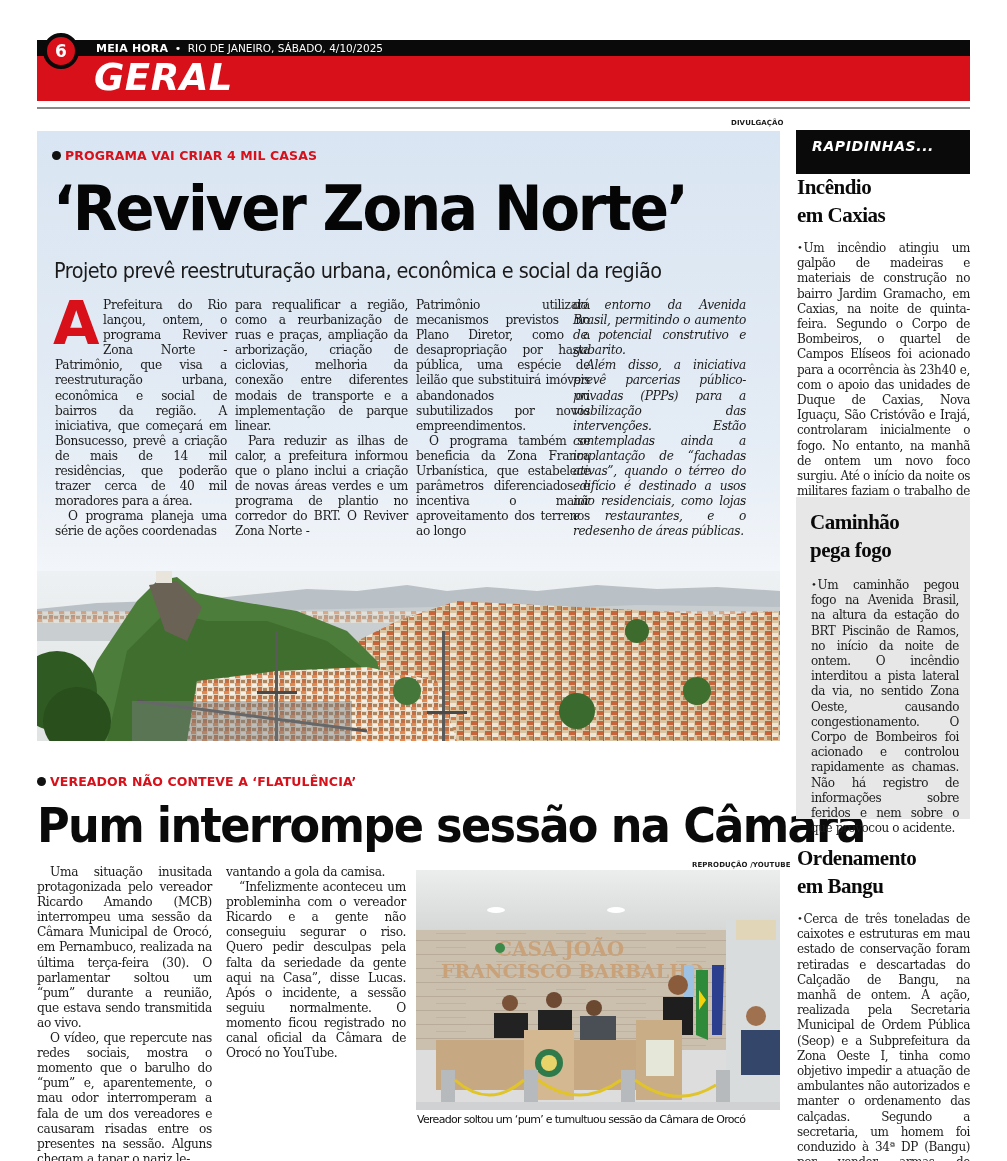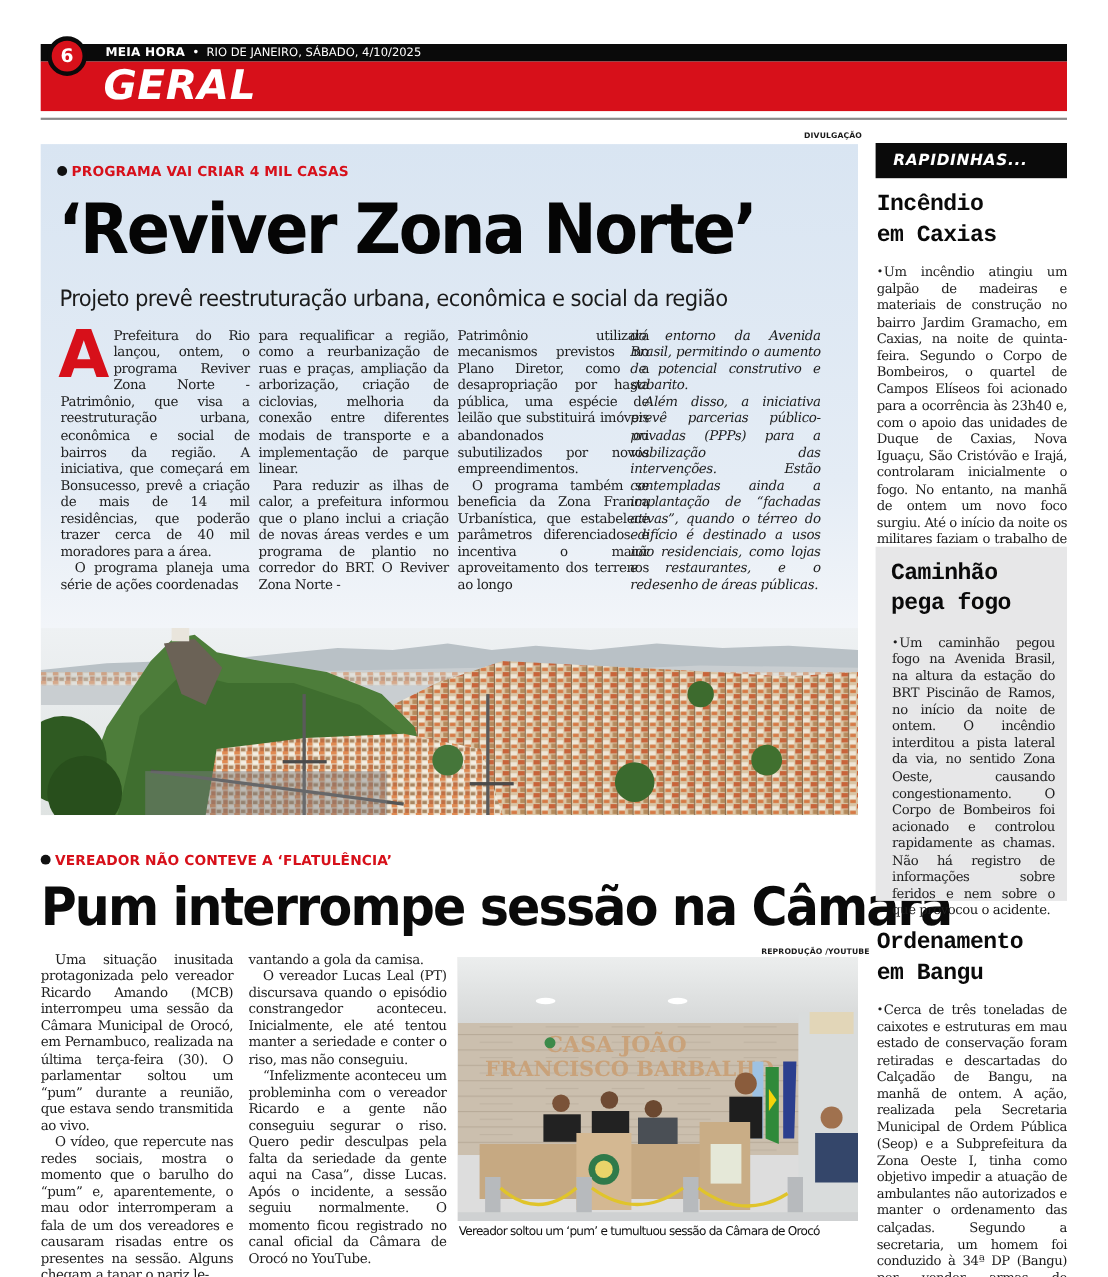--- a/index.html
+++ b/index.html
@@ -51,24 +51,24 @@
 
   
   .pum-title { position: absolute; left: 37px; top: 796px; font-family: "DejaVu Sans", sans-serif; font-size: 48px;
     line-height: 58px; color: #0a0a0a; letter-spacing: -1.8px; white-space: nowrap; transform: scaleX(0.93);
     transform-origin: left top; }
   .council { position: absolute; left: 416px; top: 870px; width: 364px; height: 240px; overflow: hidden; background: #ddd; }
   .council-caption { position: absolute; left: 417px; top: 1113px; font-family: "DejaVu Sans", sans-serif; font-size: 11px;
     color: #111; letter-spacing: -0.7px; white-space: nowrap; }
 
   
-  .rap-tag { position: absolute; left: 796px; top: 130px; width: 174px; height: 32px; background: #0a0a0a; color: #fff;
+  .rap-tag { position: absolute; left: 796px; top: 130px; width: 174px; height: 44px; background: #0a0a0a; color: #fff;
     font-family: "DejaVu Sans", sans-serif; font-weight: bold; font-style: italic; font-size: 14px; line-height: 32px;
     padding-left: 16px; letter-spacing: 0.6px; }
-  .brief-title { position: absolute; font-family: Liberation Mono, monospace; font-weight: bold; font-size: 21px;
+  .brief-title { position: absolute; font-family: Liberation Serif, serif; font-weight: bold; font-size: 21px;
     line-height: 28px; color: #0a0a0a; letter-spacing: -0.5px; }
   .brief-body { position: absolute; font-size: 12px; line-height: 15.2px; color: #1c1c1c; text-align: justify;
     letter-spacing: -0.4px; }
   .brief-body .bullet { font-size: 10px; vertical-align: 1px; margin-right: 1px; }
   .gray-box { position: absolute; left: 796px; top: 497px; width: 174px; height: 322px; background: #e7e7e8; }
 </style>
 </head>
 <body>
 
 <div class="hdr-black"></div>
@@ -173,21 +173,20 @@
   <span class="dot"></span><span>VEREADOR NÃO CONTEVE A ‘FLATULÊNCIA’</span>
 </div>
 <h2 class="pum-title">Pum interrompe sessão na Câmara</h2>
 
 <div class="col" style="left:37px; top:865px; width:175px;">
   <p>Uma situação inusitada protagonizada pelo vereador Ricardo Amando (MCB) interrompeu uma sessão da Câmara Municipal de Orocó, em Pernambuco, realizada na última terça-feira (30). O parlamentar soltou um “pum” durante a reunião, que estava sendo transmitida ao vivo.</p>
   <p>O vídeo, que repercute nas redes sociais, mostra o momento que o barulho do “pum” e, aparentemente, o mau odor interromperam a fala de um dos vereadores e causaram risadas entre os presentes na sessão. Alguns chegam a tapar o nariz le-</p>
 </div>
 <div class="col" style="left:226px; top:865px; width:180px;">
   <p class="noindent">vantando a gola da camisa.</p>
-  <p>O vereador Lucas Leal (PT) discursava quando o episódio constrangedor aconteceu. Inicialmente, ele até tentou manter a seriedade e conter o riso, mas não conseguiu.</p>
   <p>“Infelizmente aconteceu um probleminha com o vereador Ricardo e a gente não conseguiu segurar o riso. Quero pedir desculpas pela falta da seriedade da gente aqui na Casa”, disse Lucas. Após o incidente, a sessão seguiu normalmente. O momento ficou registrado no canal oficial da Câmara de Orocó no YouTube.</p>
 </div>
 
 <div class="credit" style="left:692px; top:861px;">REPRODUÇÃO /YOUTUBE</div>
 
 <div class="council">
   <svg width="364" height="240" viewBox="0 0 364 240">
     <defs>
       <linearGradient id="ceil" x1="0" y1="0" x2="0" y2="1">
         <stop offset="0" stop-color="#eceeee"></stop>

